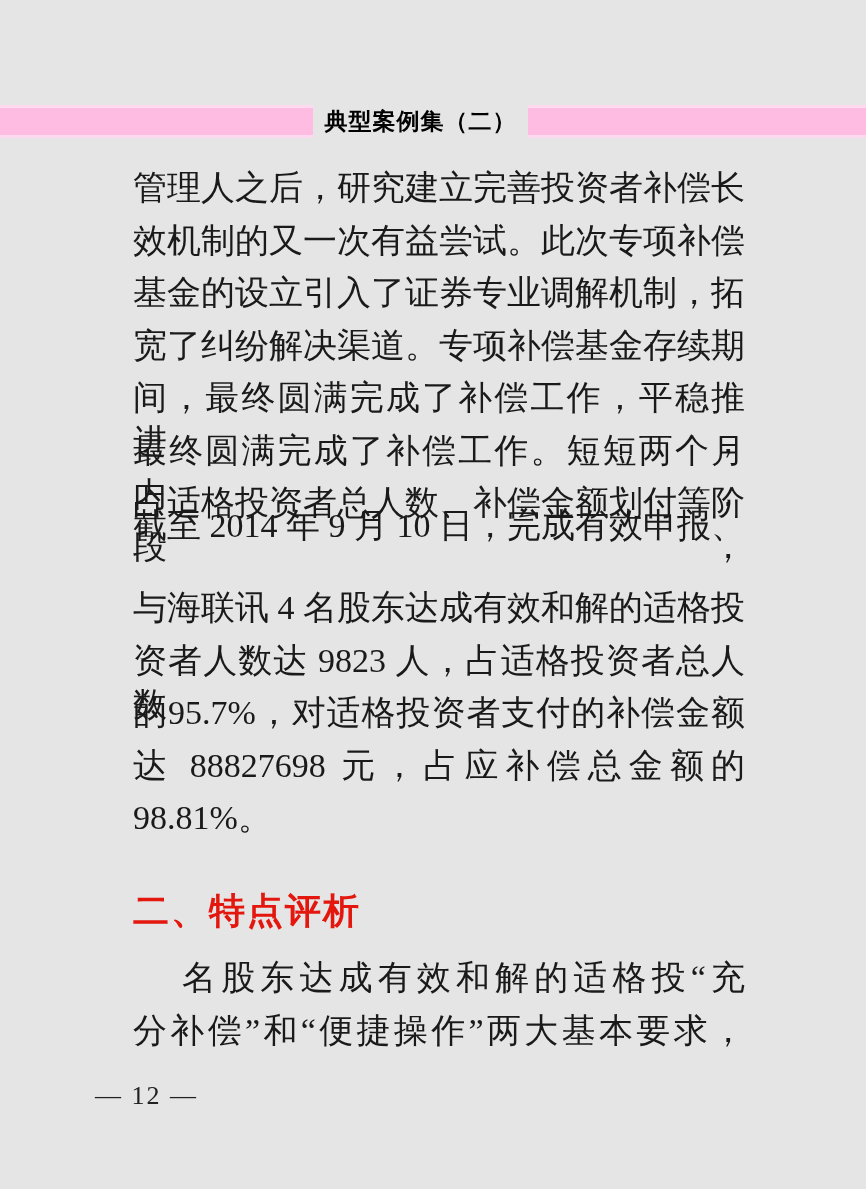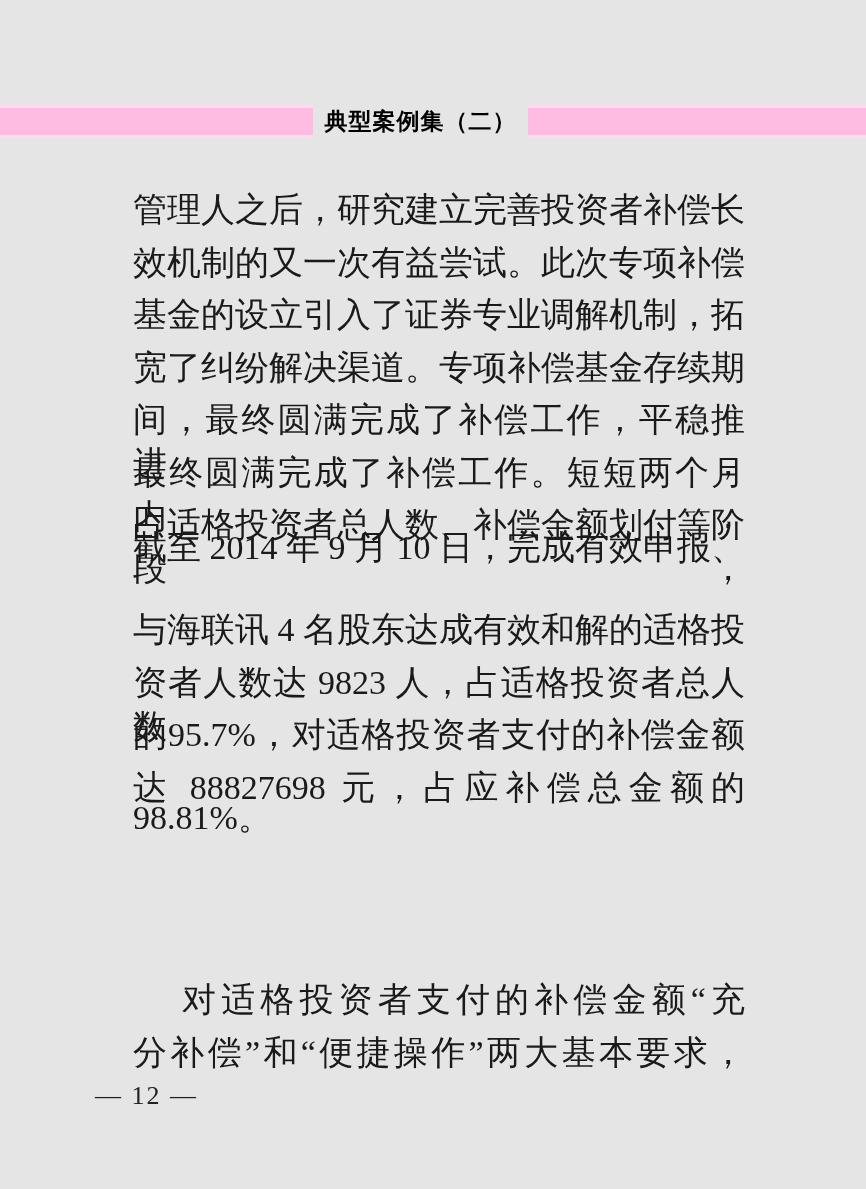--- a/index.html
+++ b/index.html
@@ -48,21 +48,20 @@
     width: 612px;
     height: 44px;
     line-height: 44px;
     font-size: 34px;
     white-space: nowrap;
   }
   .just {
     white-space: normal;
     text-align: justify;
     text-align-last: justify;
-    margin-top: 22px;
   }
   .indent { text-indent: 49px; }
 
   
   .section-heading {
     position: absolute;
     left: 133px;
     top: 889px;
     font-family: "Liberation Sans", sans-serif;
     font-weight: 700;
@@ -104,21 +103,22 @@
     <div class="bline just" style="top:429px">最终圆满完成了补偿工作。短短两个月内，</div>
     <div class="bline just" style="top:481px">占适格投资者总人数、补偿金额划付等阶段，</div>
     <div class="bline just" style="top:504px">截至 2014 年 9 月 10 日，完成有效申报、</div>
     <div class="bline just" style="top:586px">与海联讯 4 名股东达成有效和解的适格投</div>
     <div class="bline just" style="top:639px">资者人数达 9823 人，占适格投资者总人数</div>
     <div class="bline just" style="top:691px">的95.7%，对适格投资者支付的补偿金额</div>
     <div class="bline just" style="top:744px">达 88827698 元，占应补偿总金额的</div>
     <div class="bline" style="top:796px">98.81%。</div>
   </div>
 
+  <div class="section-heading">二、特点评析</div>
 
   <div>
-    <div class="bline just indent" style="top:956px">对适格投资者支付的补偿金额“充</div>
+    <div class="bline just indent" style="top:956px">名股东达成有效和解的适格投“充</div>
     <div class="bline just" style="top:1009px">分补偿”和“便捷操作”两大基本要求，</div>
   </div>
 
   <div class="page-number">— 12 —</div>
 
 </div>
 
 </body></html>

